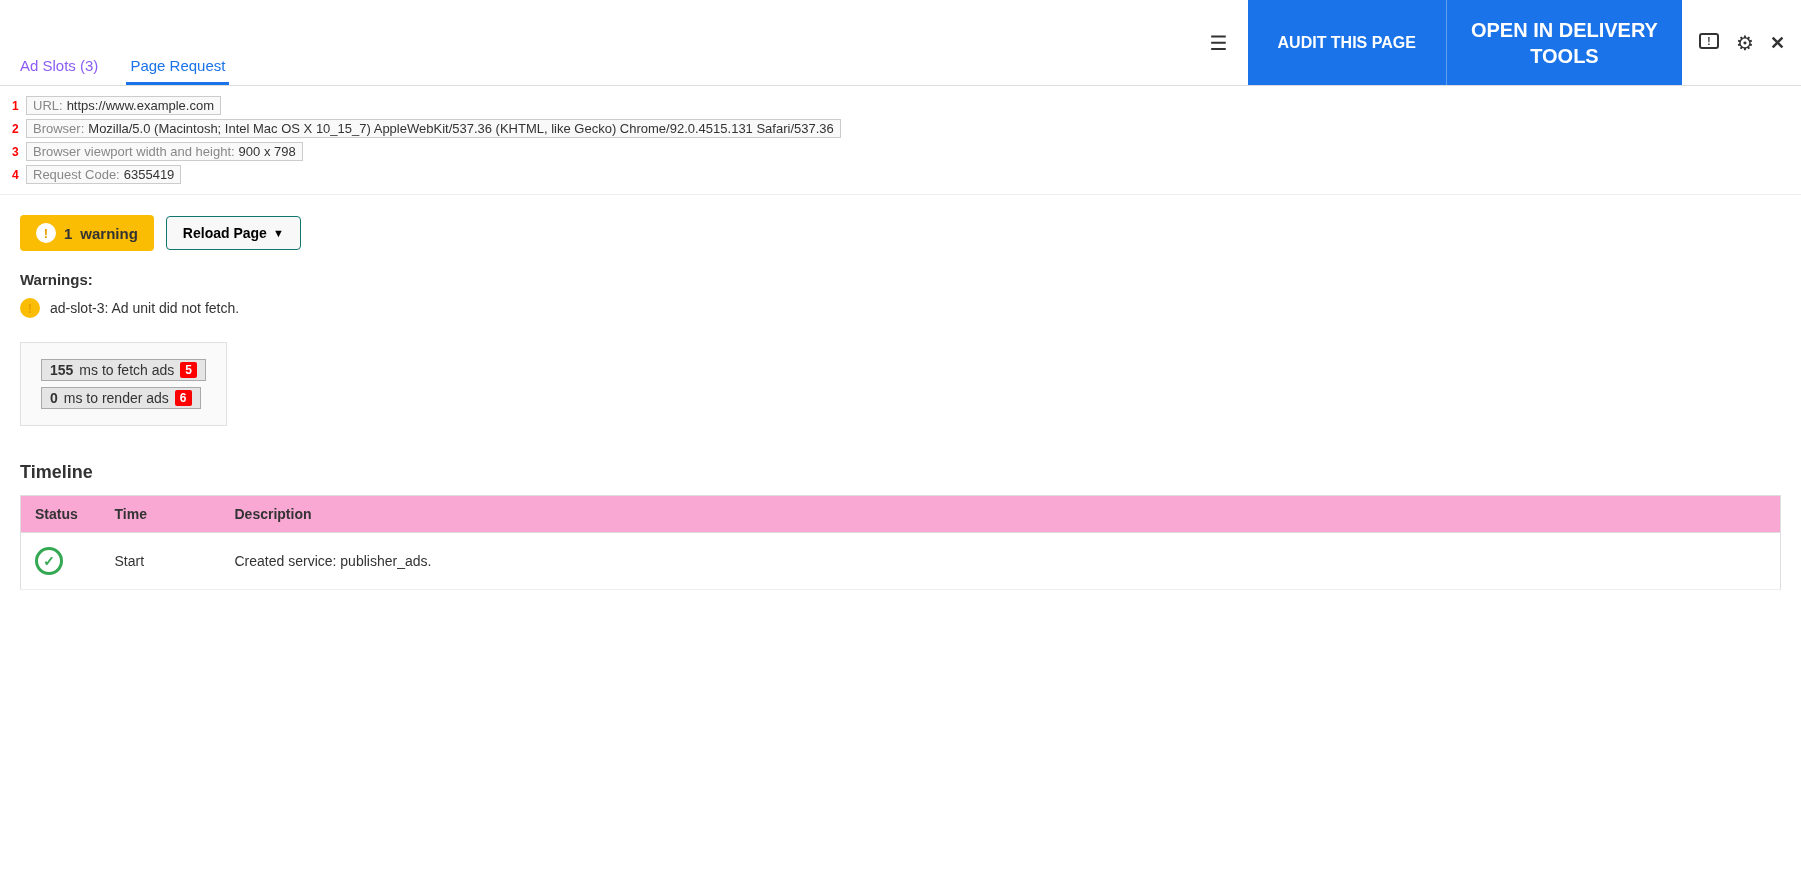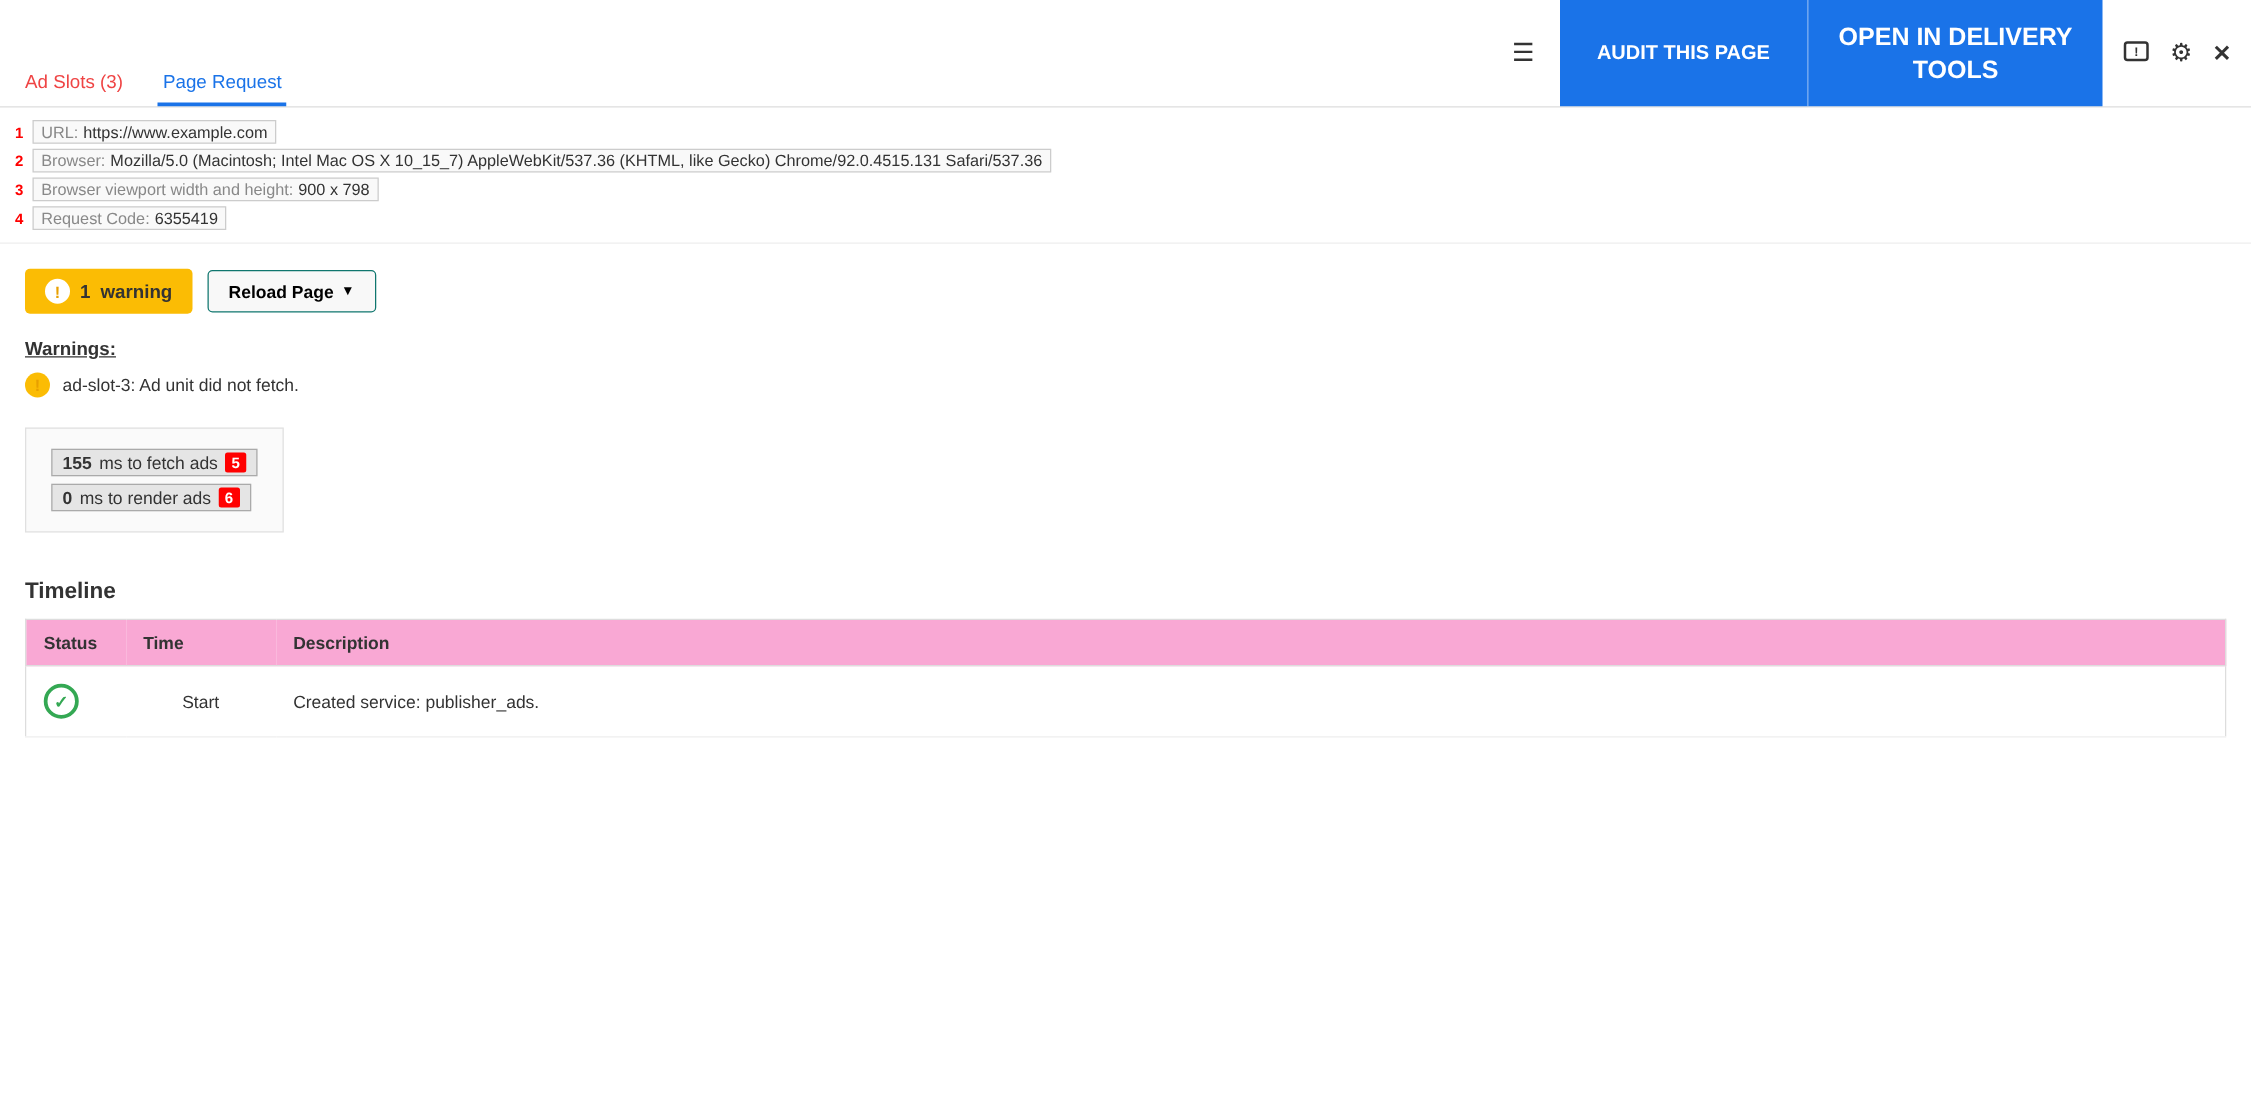--- a/index.html
+++ b/index.html
@@ -16,21 +16,21 @@
     .tabs {
       display: flex;
       align-items: flex-end;
       padding: 0 16px;
       gap: 24px;
     }
     .tab {
       padding: 10px 4px 8px;
       cursor: pointer;
       font-size: 15px;
-      color: #ef4444;
+      color: #8b5cf6;
       border-bottom: 3px solid transparent;
       white-space: nowrap;
     }
     .tab.active {
       color: #1a73e8;
       border-bottom: 3px solid #1a73e8;
     }
     .header-spacer { flex: 1; }
     .header-menu-btn {
       display: flex;
@@ -163,21 +163,20 @@
     }
     .reload-btn .chevron {
       font-size: 11px;
     }
 
     
     .warnings-heading {
       font-weight: bold;
       font-size: 15px;
       margin-bottom: 10px;
-      text-decoration: underline;
     }
     .warning-item {
       display: flex;
       align-items: center;
       gap: 10px;
       margin-bottom: 8px;
       font-size: 14px;
     }
     .warn-icon {
       width: 20px;
@@ -387,21 +386,21 @@
         <th class="col-status">Status</th>
         <th class="col-time">Time</th>
         <th class="col-desc">Description</th>
       </tr>
     </thead>
     <tbody>
       <tr class="table-row">
         <td class="col-status">
           <div class="green-check">✓</div>
         </td>
-        <td class="col-time" style="text-align:center;">
+        <td class="col-time" style="text-align:left;">
           <span>Start</span>
         </td>
         <td class="col-desc">
           <span>Created service: publisher_ads.</span>
         </td>
       </tr>
     </tbody>
   </table>
 
 </div>

